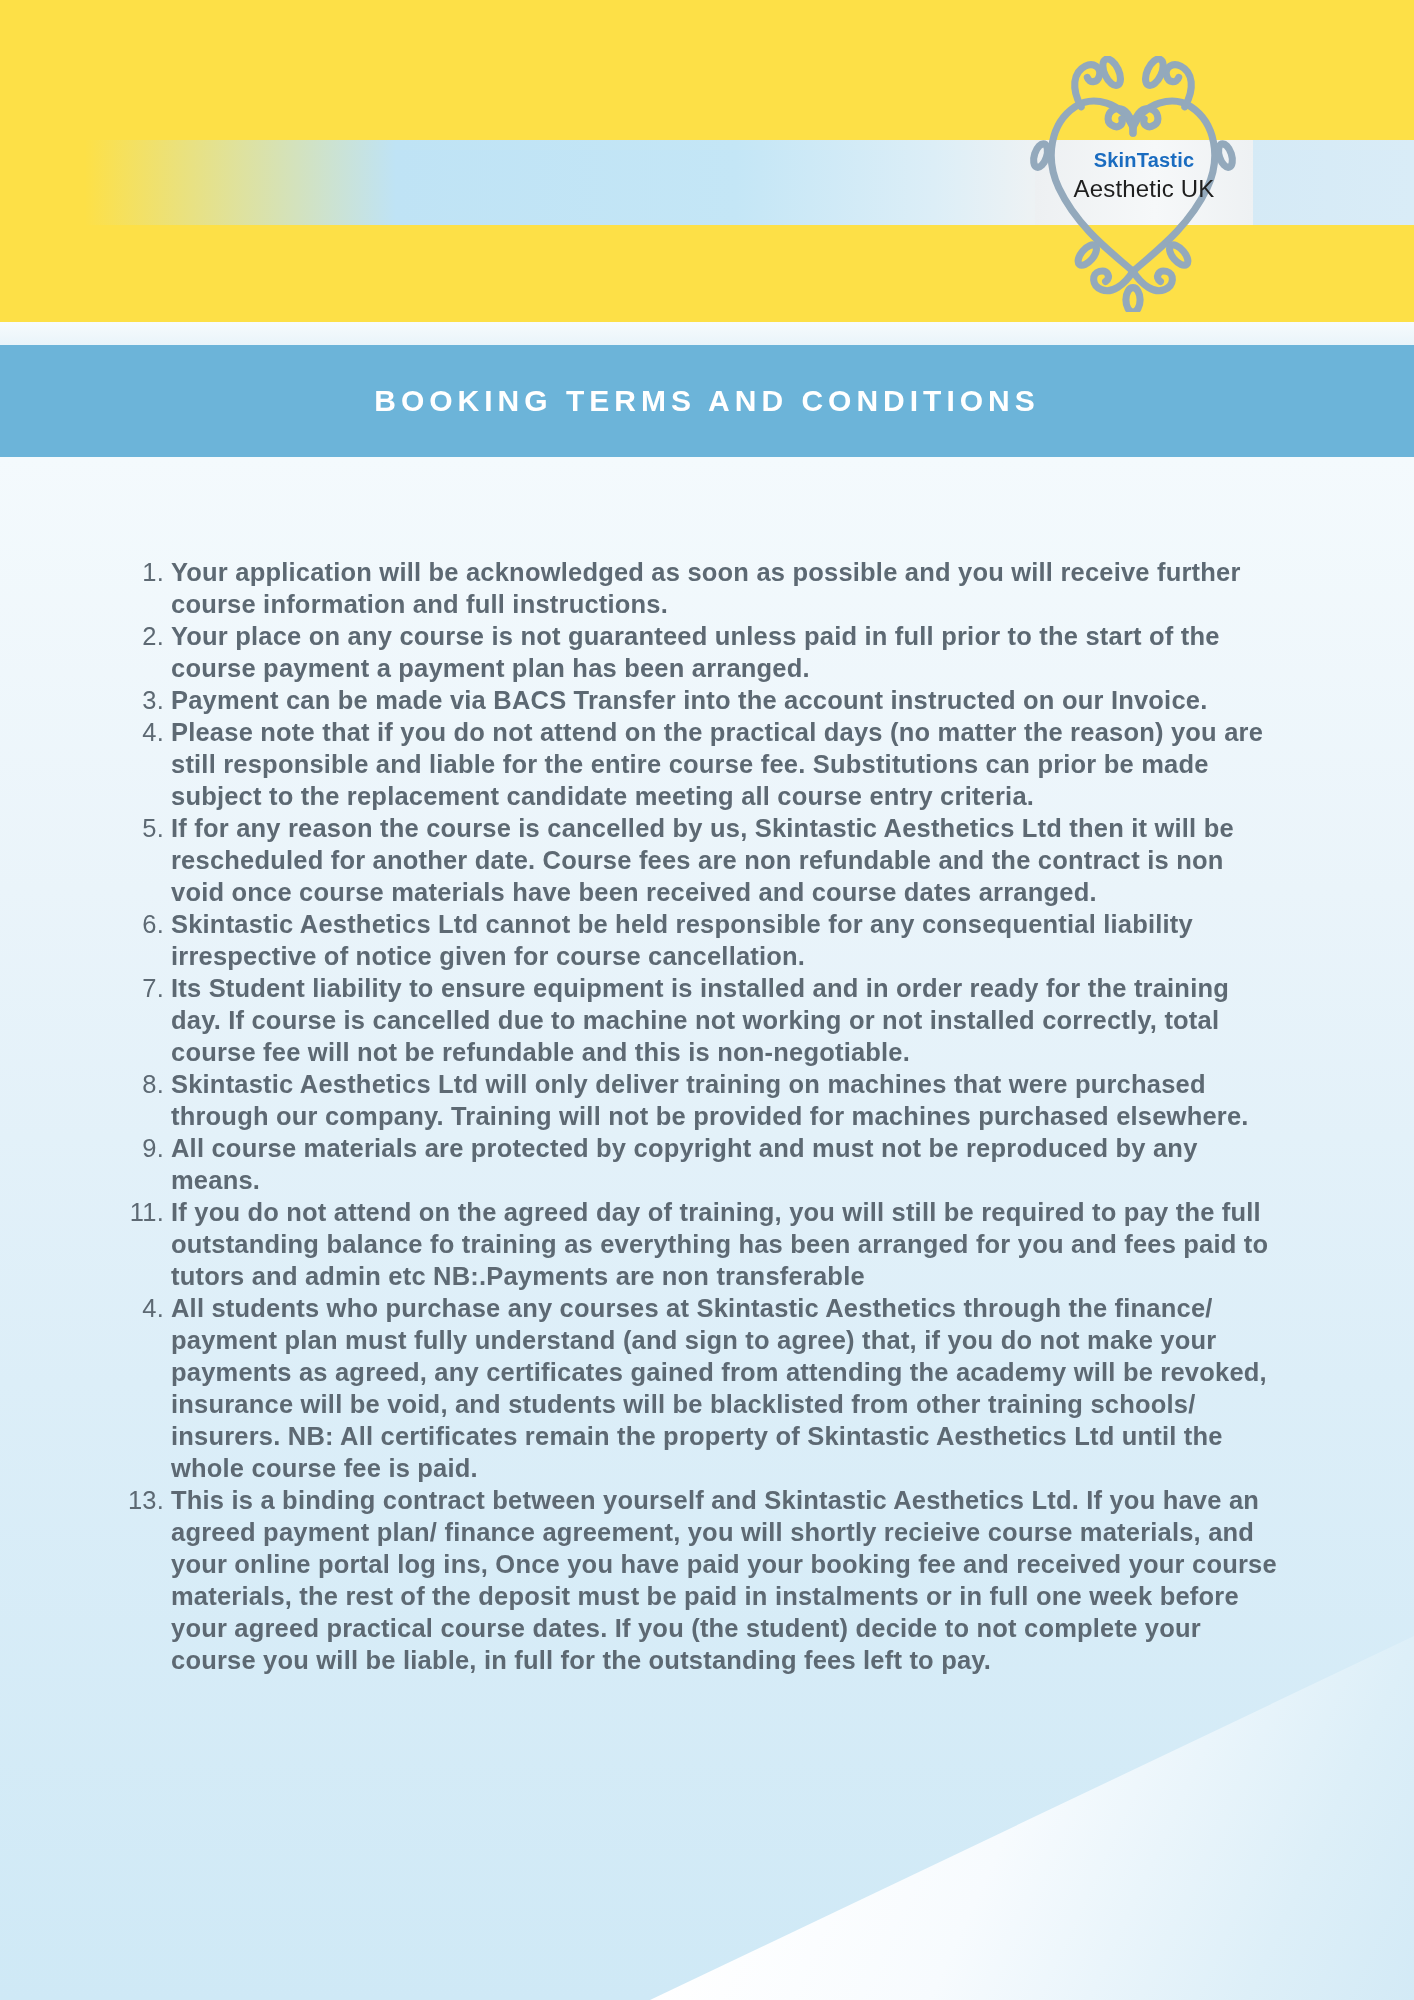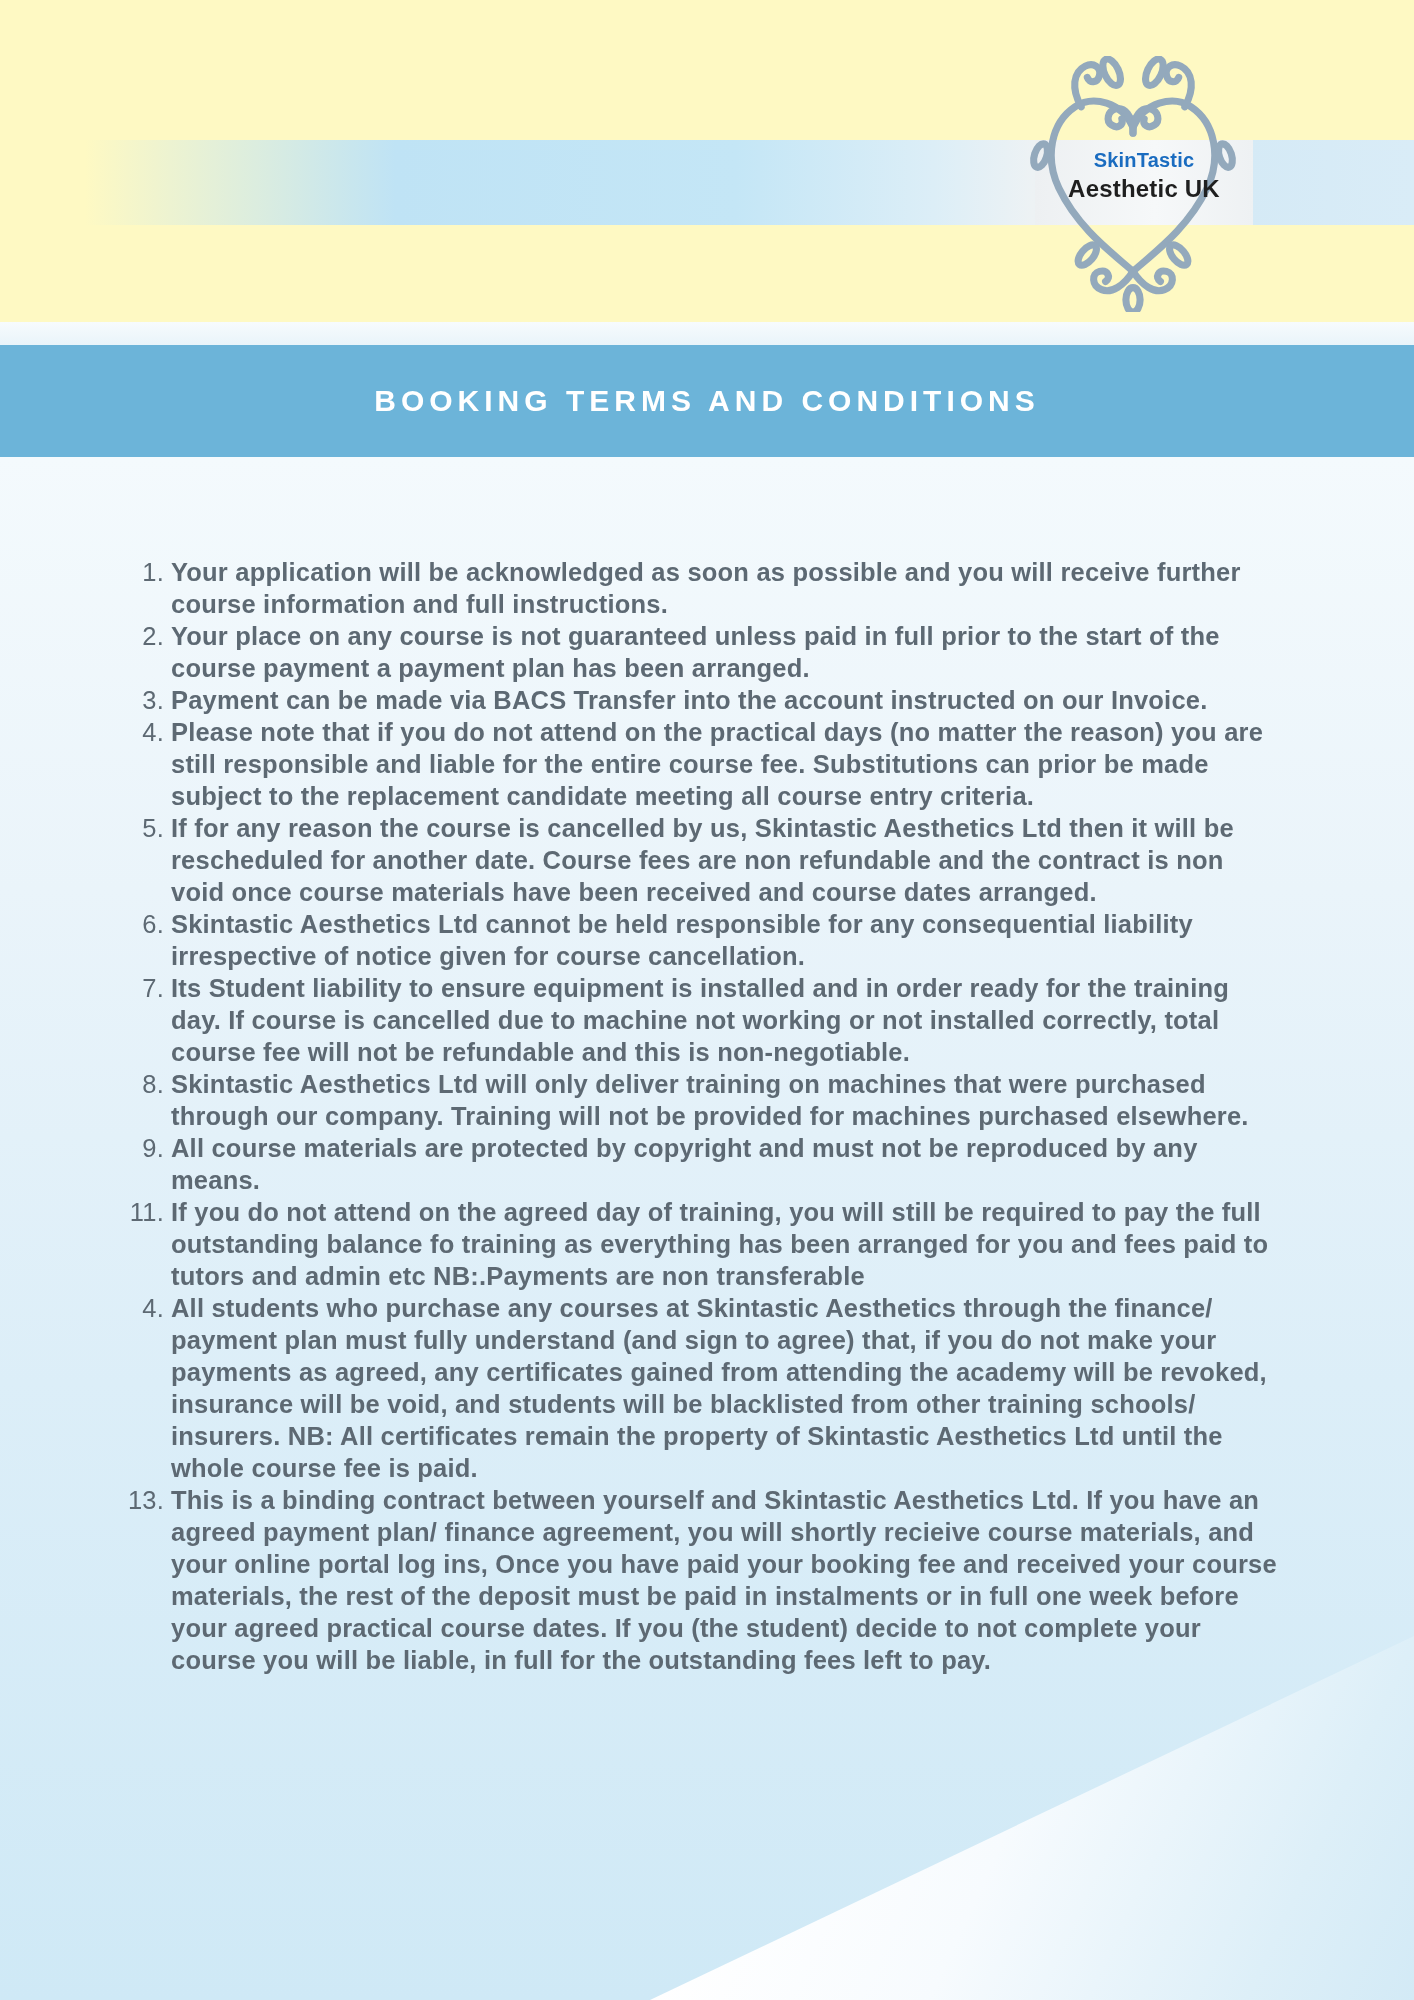--- a/index.html
+++ b/index.html
@@ -1,20 +1,20 @@
 <!DOCTYPE html>
 <html style="--banner-bg: #6cb4d9; --banner-text: #ffffff; --body-text: #5d6973; --band-blue: #bfe3f5; --page-bg-top: #f4fafd; --page-bg-bottom: #cfe9f6; --logo-brand-color: #1a6cc0; --logo-suffix-color: #1f1f1f; --ornament-color: #93a9bc;"><head>
 <meta charset="utf-8">
 <style>
   html,body{margin:0;padding:0;background:#ffffff;}
   .page{
     position:relative;
     width:1414px;height:2000px;
     overflow:hidden;
-    background:#fef9c3;
+    background:#fde047;
     font-family:"Liberation Sans","DejaVu Sans",sans-serif;
   }
 
   
   .top-band{
     position:absolute;left:0;top:140px;width:1414px;height:85px;
     background:linear-gradient(to right,
       rgba(255,255,255,0) 6%,
       rgba(191,227,246,.45) 16%,
       #bfe3f5 28%,
@@ -31,21 +31,21 @@
 
   
   .heart-svg{position:absolute;left:1026px;top:56px;width:214px;height:256px;}
   .logo-brand{
     position:absolute;left:1035px;top:149px;width:218px;
     text-align:center;font-size:20px;font-weight:bold;letter-spacing:.2px;
     color:var(--logo-brand-color,#1a6cc0);
   }
   .logo-suffix{
     position:absolute;left:1035px;top:175px;width:218px;
-    text-align:center;font-size:24px;font-weight:700;letter-spacing:.2px;
+    text-align:center;font-size:24px;font-weight:400;letter-spacing:.2px;
     color:var(--logo-suffix-color,#1f1f1f);
   }
 
   
   .pre-strip{position:absolute;left:0;top:322px;width:1414px;height:23px;
     background:linear-gradient(to bottom,#f7fbfd,#e9f4fa);}
   .banner{
     position:absolute;left:0;top:345px;width:1414px;height:112px;
     background:var(--banner-bg,#6cb4d9);
     display:flex;align-items:center;justify-content:center;

